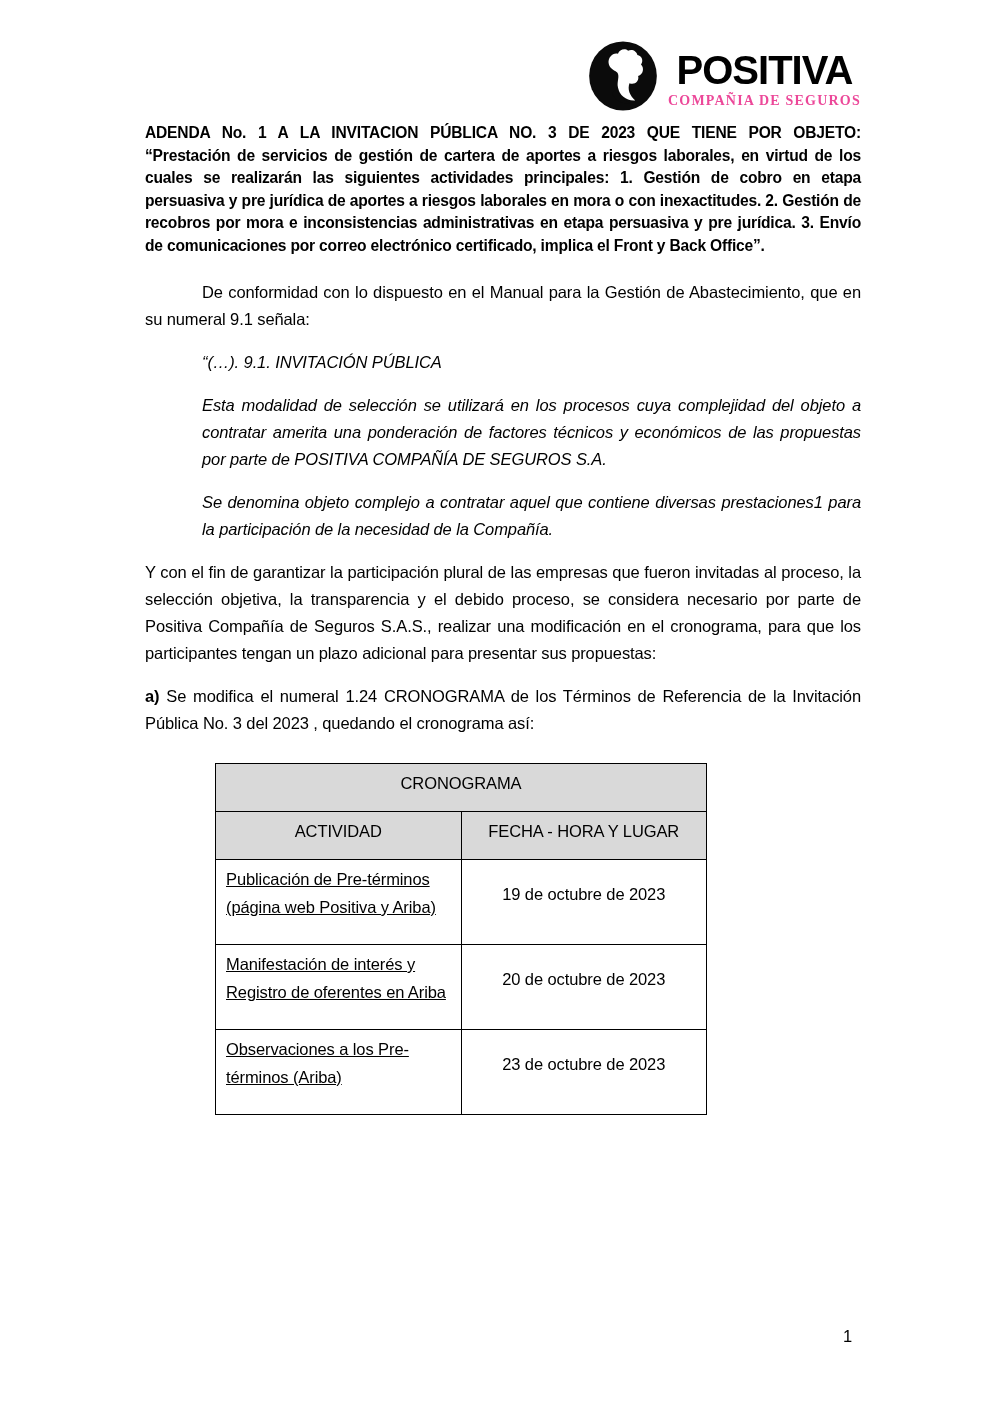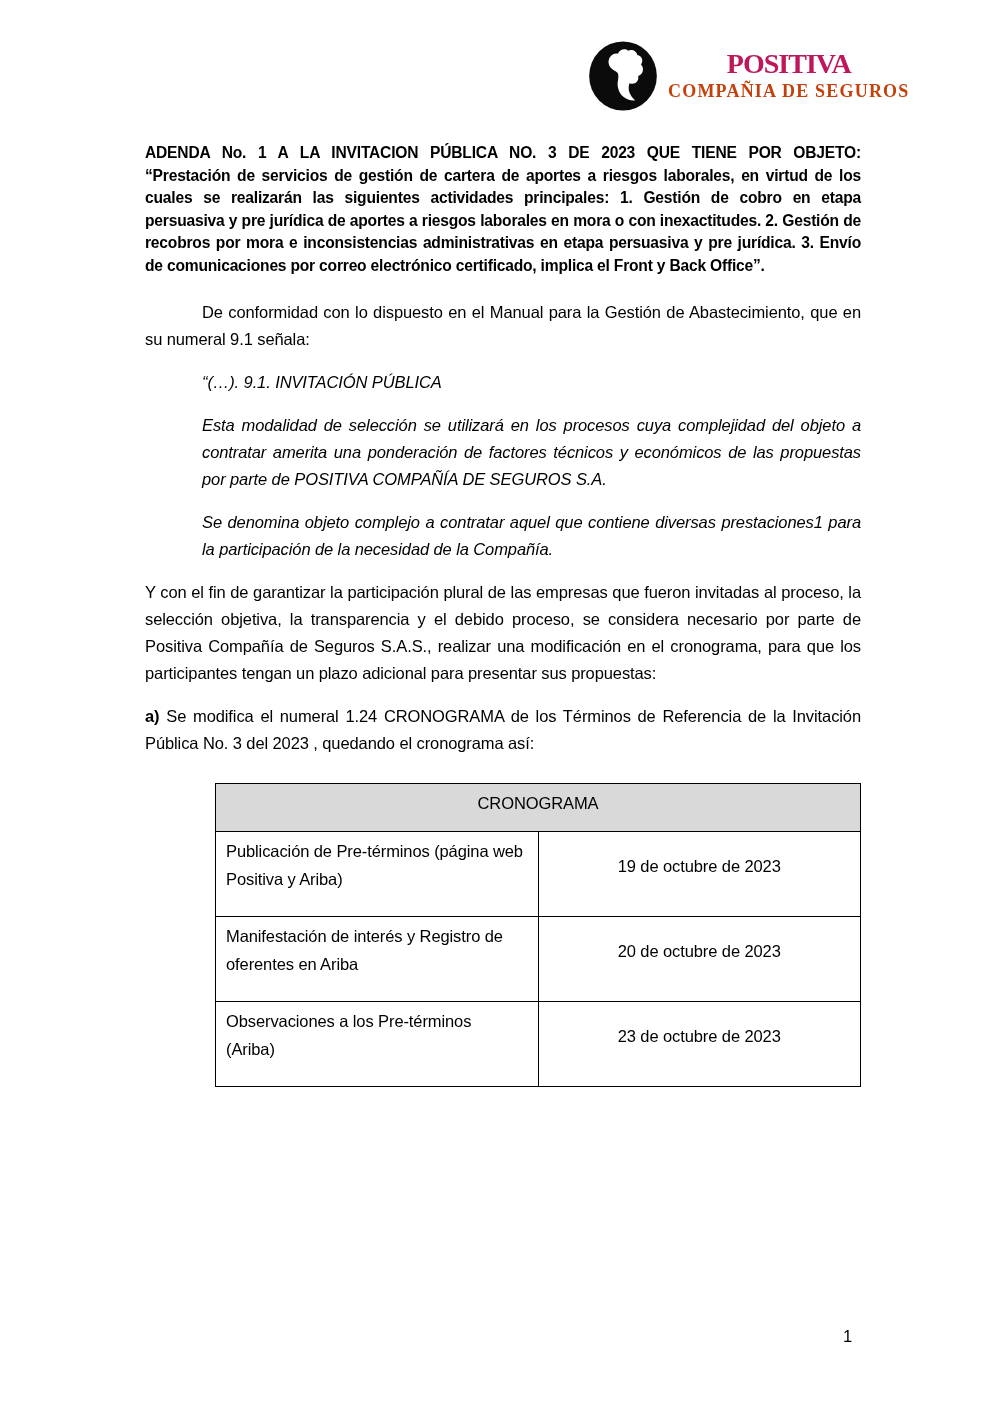--- a/index.html
+++ b/index.html
@@ -15,55 +15,55 @@
   
   .logo{
     position:absolute;
     left:586px;top:40px;
     display:flex;align-items:flex-start;
     gap:8px;
   }
   .logo-mark{width:74px;height:72px;flex:0 0 auto;}
   .logo-text{display:flex;flex-direction:column;align-items:center;padding-top:10px;}
   .logo-brand{
-    font-family:Liberation Serif, serif;
-    font-size:28px;font-weight:700;
+    font-family:Liberation Sans, sans-serif;
+    font-size:40px;font-weight:700;
     letter-spacing:-1px;line-height:1;
-    color:#be185d;
+    color:#000000;
   }
   .logo-tagline{
     font-family:"Liberation Serif", serif;
-    font-size:18px;font-weight:600;
+    font-size:14px;font-weight:600;
     font-variant:small-caps;
     letter-spacing:1.2px;
     margin-top:3px;
-    color:#c2410c;
+    color:#ec4899;
   }
   
   .content{
     position:absolute;
-    left:145px;top:142px;
+    left:145px;top:122px;
     width:716px;
     font-size:16.5px;
     line-height:27px;
     letter-spacing:-0.1px;
     text-align:justify;
   }
   p{margin:0 0 16px 0;}
   .doc-title{font-weight:bold;line-height:22.5px;font-size:15.6px;letter-spacing:-0.2px;margin-bottom:22px;}
   .doc-title .heading{display:block;text-align-last:justify;}
   .doc-title .object-quote{display:block;}
   .indent-first{text-indent:57px;}
   .quote{font-style:italic;margin-left:57px;}
   .lbl{font-weight:bold;}
   
   table.cronograma{
     border-collapse:collapse;
     margin:26px 0 0 70px;
-    width:646px;
+    width:492px;
     table-layout:fixed;
   }
   table.cronograma td{
     border:1.8px solid #000;
     font-size:16.5px;
     letter-spacing:-0.1px;
   }
   td.col-act{width:300px;}
   td.col-fec{width:270px;}
   td.hdr{
@@ -72,20 +72,21 @@
     vertical-align:top;
     height:40px;
     padding-top:6px;
   }
   td.cell-act{
     vertical-align:top;
     text-align:left;
     padding:5px 14px 0 10px;
     height:62px;
     line-height:28px;
+    text-decoration:underline;
   }
   td.cell-fec{
     vertical-align:top;
     text-align:center;
     padding-top:21px;
     height:62px;
   }
   
   .page-number{
     position:absolute;
@@ -132,20 +133,24 @@
 
 
     <p><span class="lbl">a)</span> <span>Se modifica el numeral 1.24 CRONOGRAMA de los Términos de Referencia de la Invitación Pública No. 3 del 2023 , quedando el cronograma así:</span></p>
 
     <table class="cronograma">
       <tbody>
         <tr>
           <td class="hdr" colspan="2">CRONOGRAMA</td>
         </tr>
         <tr>
+          <td class="hdr col-act">ACTIVIDAD</td>
+          <td class="hdr col-fec">FECHA - HORA Y LUGAR</td>
+        </tr>
+        <tr>
           <td class="cell-act col-act">Publicación de Pre-términos (página web Positiva y Ariba)</td>
           <td class="cell-fec col-fec">19 de octubre de 2023</td>
         </tr>
         <tr>
           <td class="cell-act col-act">Manifestación de interés y Registro de oferentes en Ariba</td>
           <td class="cell-fec col-fec">20 de octubre de 2023</td>
         </tr>
         <tr>
           <td class="cell-act col-act">Observaciones a los Pre-términos (Ariba)</td>
           <td class="cell-fec col-fec">23 de octubre de 2023</td>

